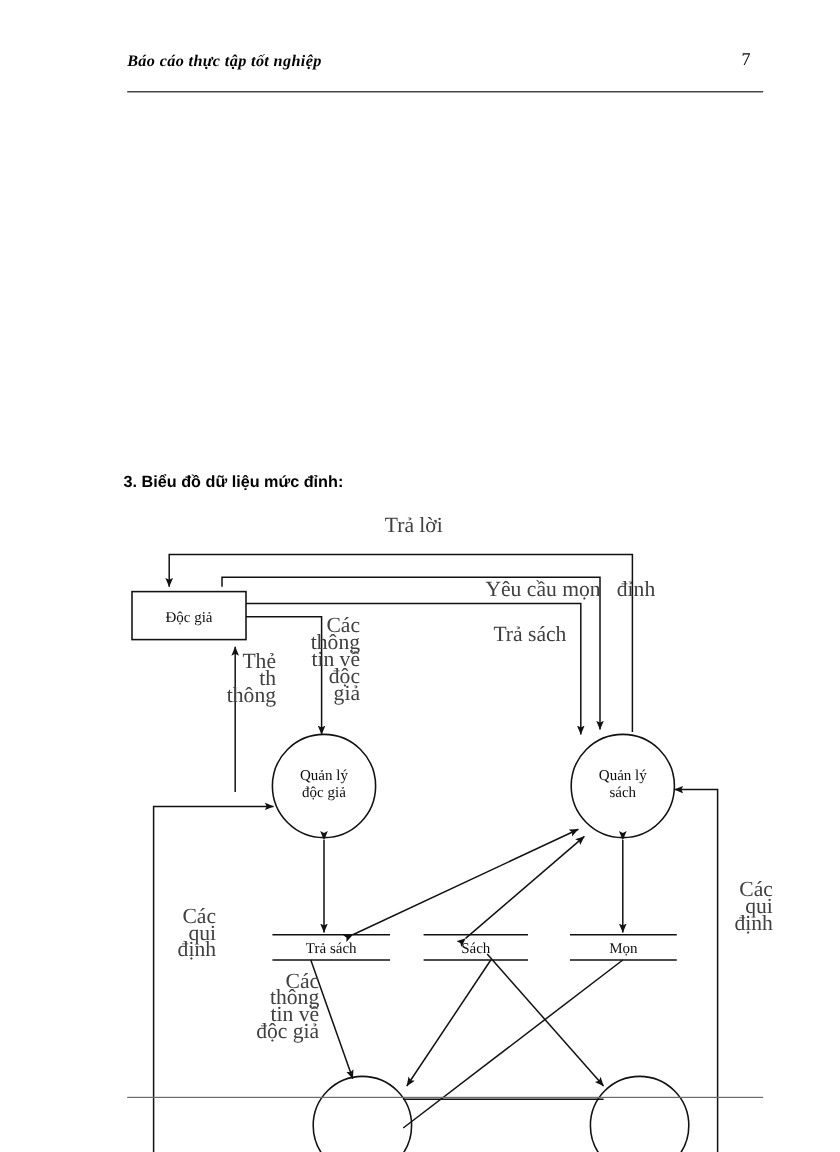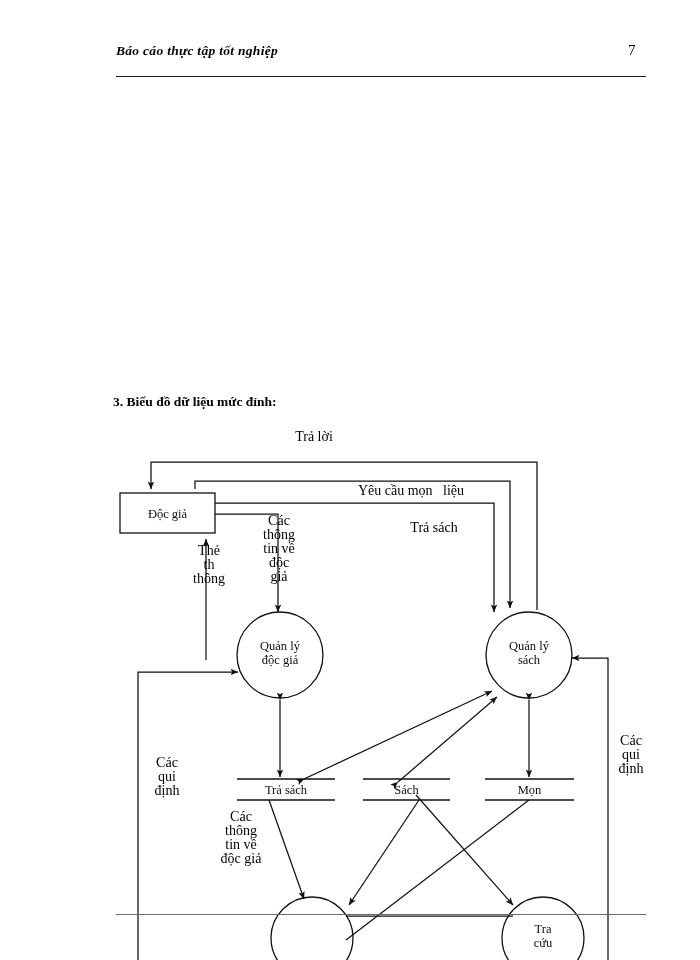--- a/index.html
+++ b/index.html
@@ -10,21 +10,21 @@
   body {
     width: 700px;
     height: 960px;
     position: relative;
     overflow: hidden;
     font-family: "Liberation Serif", "DejaVu Serif", serif;
     color: #000000;
   }
   .page {
     position: absolute;
-    left: 16px; top: 0;
+    left: 6px; top: 0;
     width: 618px;
     height: 960px;
   }
 
   
   .hdr-title {
     position: absolute;
     left: 100px;
     top: 43px;
     font-family: "Liberation Serif", "DejaVu Serif", serif;
@@ -51,42 +51,42 @@
   }
 
   
   .section-title {
     position: absolute;
     left: 97px;
     top: 394px;
     font-size: 13.5px;
     font-weight: bold;
     white-space: nowrap;
-    font-family: Liberation Serif, serif;
+    font-family: Liberation Sans, sans-serif;
   }
 
   
   .diagram {
     position: absolute;
     left: 0;
     top: 0;
     width: 700px;
     height: 960px;
   }
   .diagram svg { display: block; }
 
   
   .lbl {
     position: absolute;
-    font-size: 14px;
+    font-size: 18px;
     line-height: 14px;
     font-family: "Liberation Serif", "DejaVu Serif", serif;
     white-space: pre;
-    text-align: center;
-    color: #000000;
+    text-align: right;
+    color: #404040;
   }
   .node-text {
     position: absolute;
     font-size: 12.5px;
     line-height: 14px;
     text-align: center;
     font-family: "Liberation Serif", "DejaVu Serif", serif;
     white-space: pre;
     color: #0d0d0d;
   }
@@ -173,30 +173,28 @@
       <circle cx="527" cy="938" r="41" fill="none" stroke="#111" stroke-width="1.3"></circle>
     </svg>
   </div>
 
   <div class="node-text" style="left:104px; top:507px; width:95px;">Độc giả</div>
 
   <div class="node-text" style="left:214px; top:639px; width:100px;">Quản lý
 độc giả</div>
   <div class="node-text" style="left:463px; top:639px; width:100px;">Quản lý
 sách</div>
-  <div class="node-text" style="left:477px; top:922px; width:100px;">Tra
-cứu</div>
 
   <div class="node-text" style="left:221px; top:783px; width:98px;">Trả sách</div>
   <div class="node-text" style="left:347px; top:783px; width:87px;">Sách</div>
   <div class="node-text" style="left:469px; top:783px; width:89px;">Mọn</div>
 
   <div class="lbl" style="left:233px; top:430px; width:130px;">Trả lời</div>
 
-  <div class="lbl" style="left:250px; top:484px; width:290px;">Yêu cầu mọn   liệu</div>
+  <div class="lbl" style="left:250px; top:484px; width:290px;">Yêu cầu mọn   đỉnh</div>
 
   <div class="lbl" style="left:232px; top:514px; width:62px;">Các
 thông
 tin về
 độc
 giả</div>
 
   <div class="lbl" style="left:162px; top:544px; width:62px;">Thẻ
 th
 thông</div>

